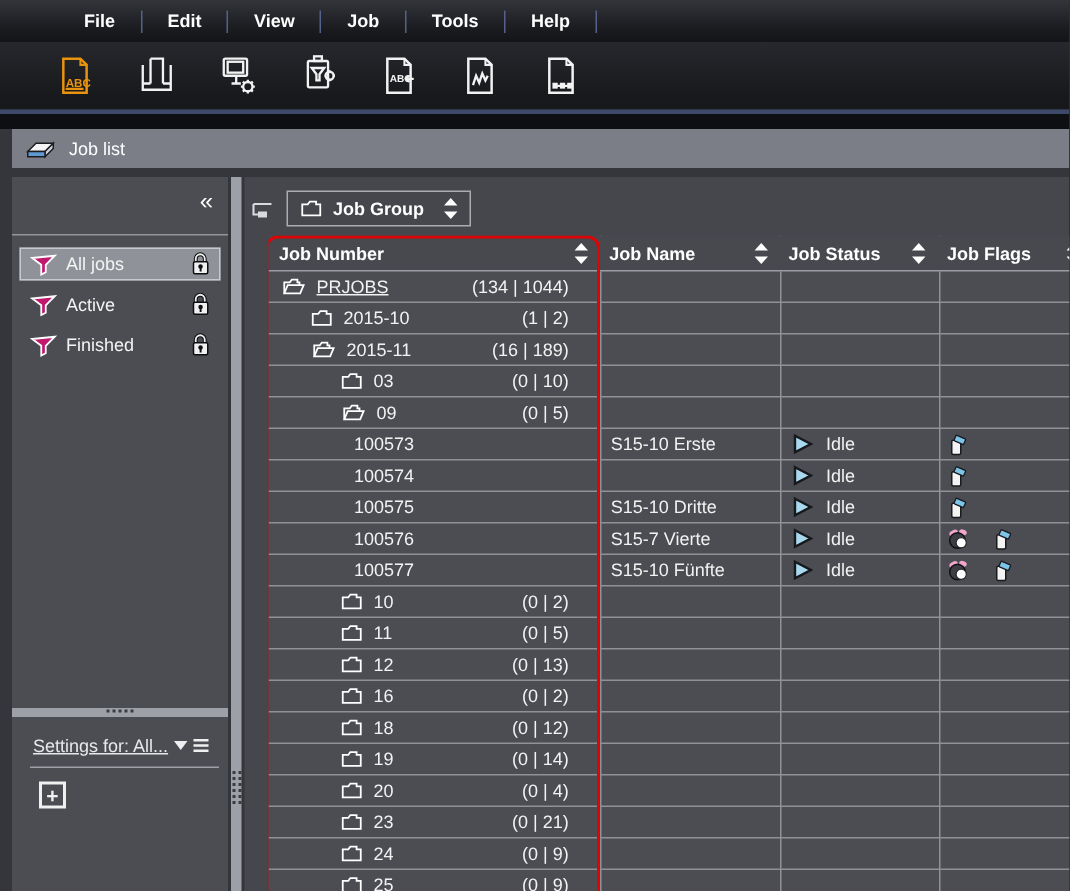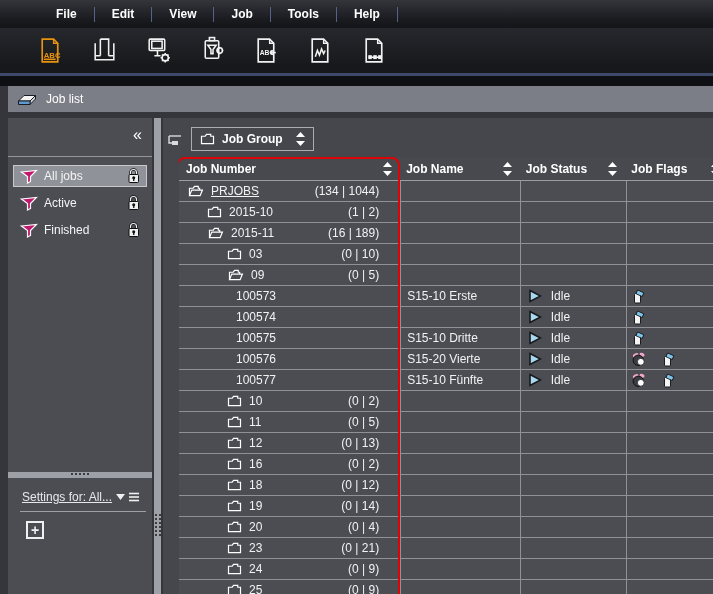--- a/index.html
+++ b/index.html
@@ -506,21 +506,21 @@
                   <rect x="5.5" y="1" width="7" height="4" rx="0.5" fill="#7cc4e8" stroke="#1a1b1e" stroke-width="0.9" transform="rotate(24 5.5 1)"></rect>
                 </svg>
               </span>
             </div>
           </div>
           <div class="g-row">
             <div class="g-cell cell-number" style="width: 221px;">
               <span class="jobnum">100576</span>
             </div>
             <div class="g-cell cell-name" style="width: 120px;">
-              <span>S15-20 Vierte</span>
+              <span>S15-7 Vierte</span>
             </div>
             <div class="g-cell cell-status" style="width: 106px;">
               <span>
                 <svg width="14" height="14" viewBox="0 0 14 14">
                   <polygon points="2,1.5 12.5,7 2,12.5" fill="#a8d9ee" stroke="#17181b" stroke-width="1.6"></polygon>
                 </svg>
               </span>
               <span>Idle</span>
             </div>
             <div class="g-cell cell-flags" style="width: 103px;">

